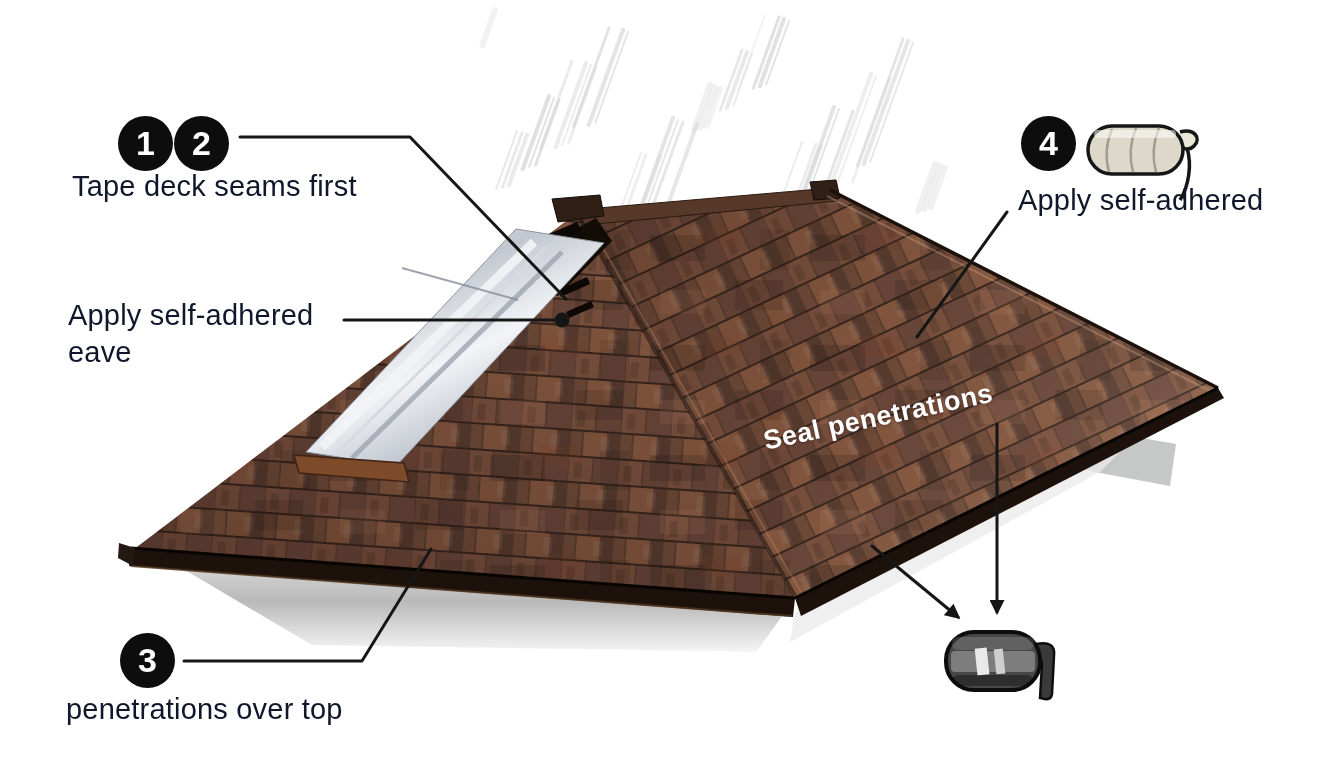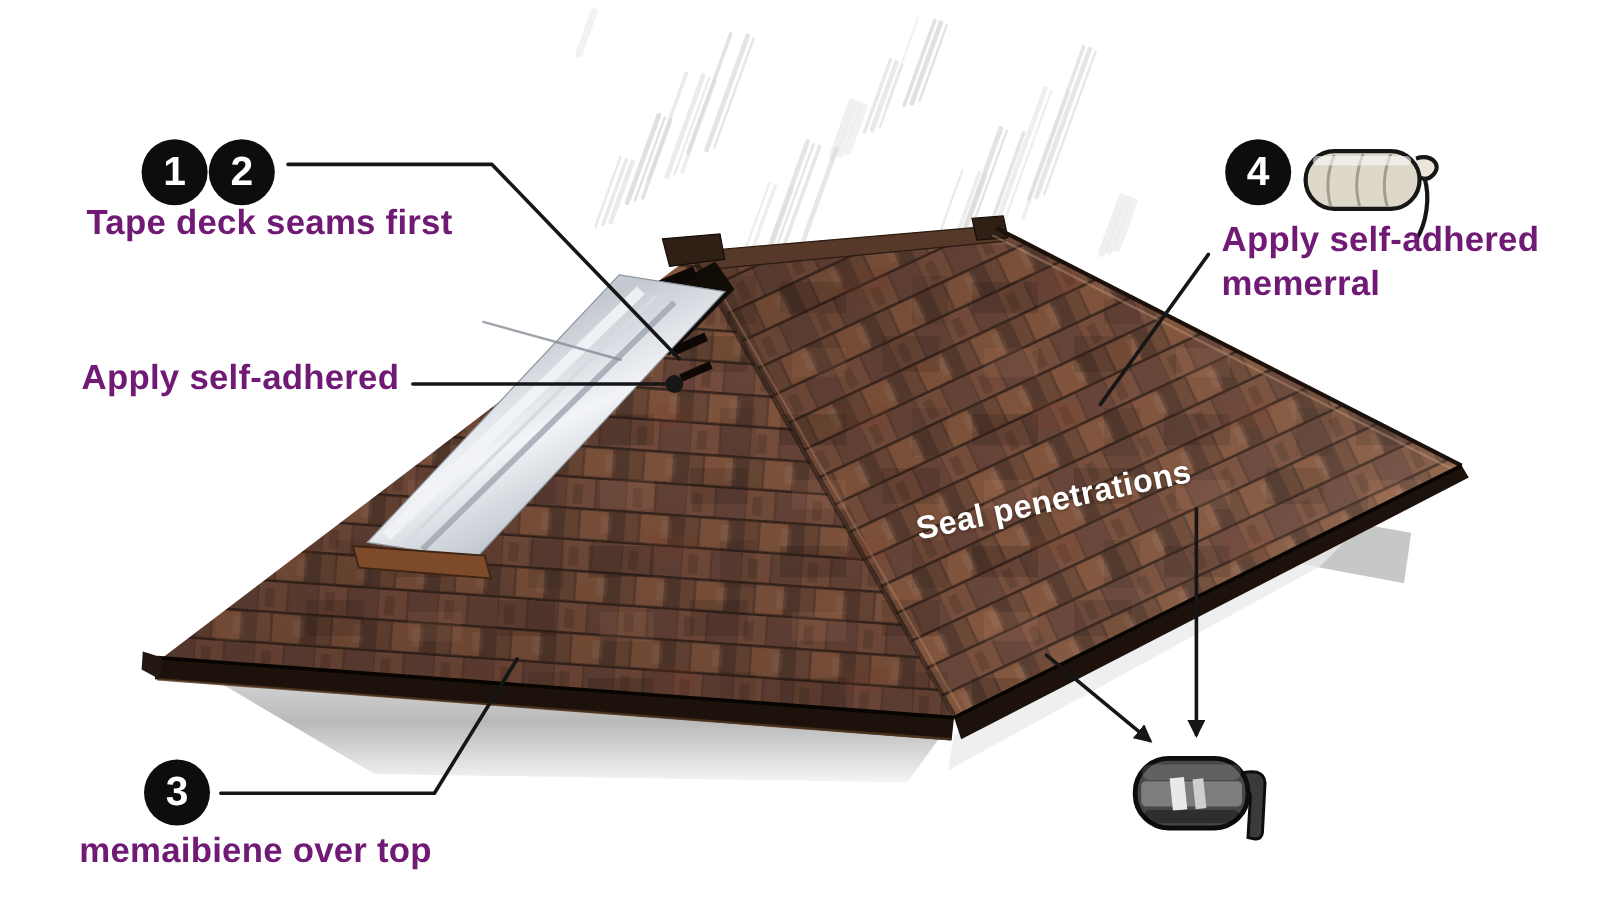--- a/index.html
+++ b/index.html
@@ -1,19 +1,19 @@
 <!DOCTYPE html>
 <html><head>
 <meta charset="utf-8">
 <style>
   html,body{margin:0;padding:0;background:#fff;}
   #figure{position:relative;width:1344px;height:768px;background:#ffffff;overflow:hidden;
           font-family:"Liberation Sans","DejaVu Sans",sans-serif;}
   #scene{position:absolute;left:0;top:0;}
-  .lbl{position:absolute;font-weight:700;font-size:29px;line-height:37px;color:#701a75;
+  .lbl{position:absolute;font-weight:400;font-size:29px;line-height:37px;color:#0f172a;
        letter-spacing:.2px;white-space:nowrap;}
   .badge{position:absolute;width:55px;height:55px;border-radius:50%;background:#0d0d0d;
          color:#ffffff;font-weight:700;font-size:34px;line-height:55px;text-align:center;}
   .seal{position:absolute;left:764px;top:426px;font-weight:600;font-size:27px;color:#ffffff;
         letter-spacing:.5px;white-space:nowrap;transform:rotate(-12deg);transform-origin:left center;
         text-shadow:0 1px 3px rgba(50,32,24,.55);}
 </style>
 </head>
 <body>
 
@@ -201,24 +201,24 @@
 
   <div class="badge" style="left:118px;top:116px">1</div>
   <div class="badge" style="left:174px;top:116px">2</div>
   <div class="badge" style="left:120px;top:633px">3</div>
   <div class="badge" style="left:1021px;top:116px">4</div>
 
   <div class="lbl" style="left:72px;top:168px">Tape deck seams first</div>
 
   <div style="position:absolute;left:68px;top:297px">
     <div class="lbl" style="position:static">Apply self-adhered</div>
+    <div class="lbl" style="position:static">eave</div>
   </div>
 
-  <div class="lbl" style="left:66px;top:691px">memaibiene over top</div>
+  <div class="lbl" style="left:66px;top:691px">penetrations over top</div>
 
   <div style="position:absolute;left:1018px;top:182px">
     <div class="lbl" style="position:static">Apply self-adhered</div>
-    <div class="lbl" style="position:static">memerral</div>
   </div>
 
   <div class="seal">Seal penetrations</div>
 
 </div>
 
 </body></html>

